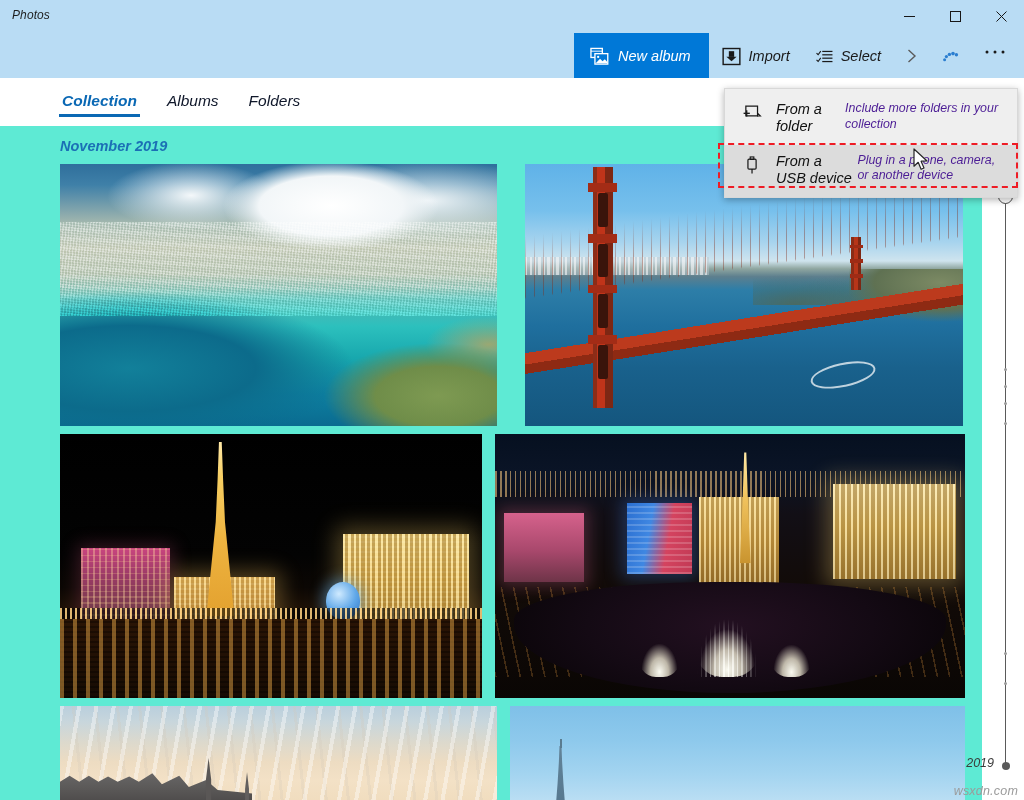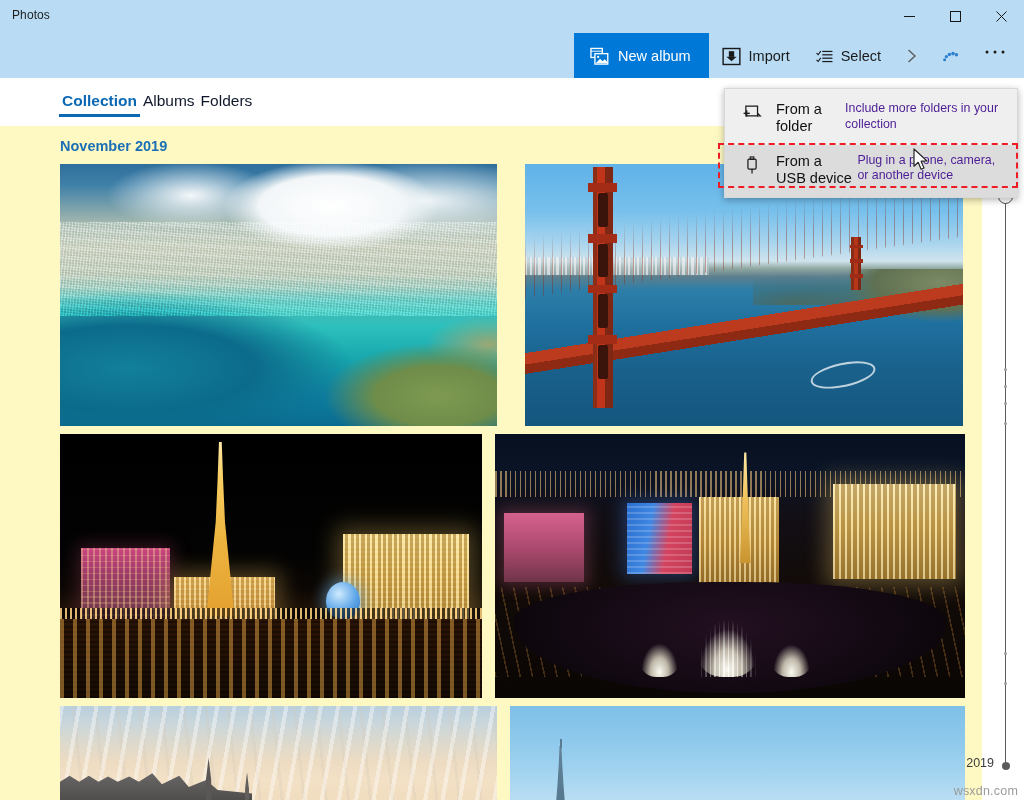--- a/index.html
+++ b/index.html
@@ -10,20 +10,21 @@
     overflow: hidden;
     font-family: "Liberation Sans", sans-serif;
     background: #ffffff;
   }
 
   #app {
     position: relative;
     width: 1024px;
     height: 800px;
     background: #ffffff;
+    font-style: italic;
   }
 
   
   .titlebar {
     position: absolute;
     left: 0; top: 0;
     width: 1024px;
     height: 78px;
     background: #b9dcf4;
   }
@@ -83,20 +84,21 @@
 
   
   .tabstrip {
     position: absolute;
     left: 0; top: 78px;
     width: 1024px; height: 48px;
     background: #ffffff;
     display: flex;
     align-items: center;
     padding-left: 59px;
+    gap: 24px;
   }
   .tab {
     font-size: 15.5px;
     color: #0f172a;
     padding: 4px 3px 7px 3px;
     position: relative;
     cursor: default;
   }
   .tab.active { color: #0a68b4; font-weight: 600; }
   .tab.active::after {
@@ -106,21 +108,21 @@
     height: 2.5px;
     background: #0a68b4;
   }
 
   
   .content {
     position: absolute;
     left: 0; top: 126px;
     width: 1024px;
     height: 674px;
-    background: #fef9c3;
+    background: #5eead4;
     overflow: hidden;
   }
   .month-header {
     position: absolute;
     left: 60px; top: 12px;
     font-size: 14.5px;
     color: #1b6fb5;
     font-weight: 600;
   }
 

